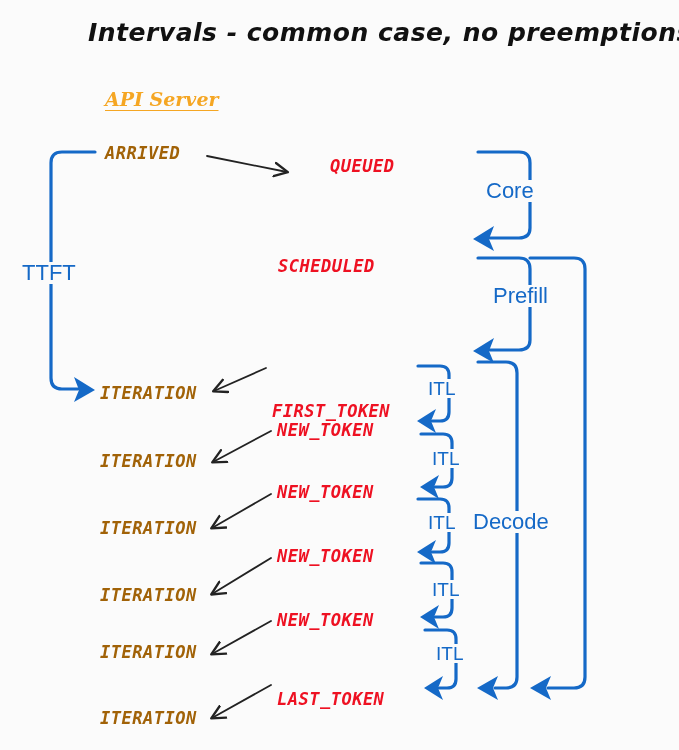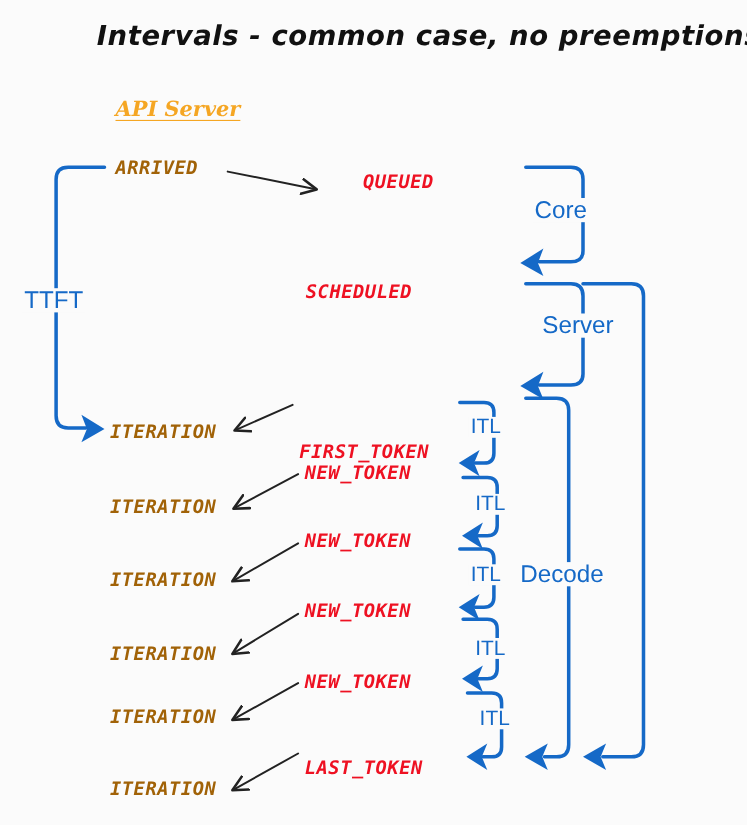--- a/index.html
+++ b/index.html
@@ -128,21 +128,21 @@
   <div class="lbl state engine" style="left:278px;top:258px;">SCHEDULED</div>
   <div class="lbl state engine" style="left:272px;top:359px;margin-top:44px;">FIRST_TOKEN</div>
   <div class="lbl state engine" style="left:277px;top:422px;">NEW_TOKEN</div>
   <div class="lbl state engine" style="left:277px;top:484px;">NEW_TOKEN</div>
   <div class="lbl state engine" style="left:277px;top:548px;">NEW_TOKEN</div>
   <div class="lbl state engine" style="left:277px;top:612px;">NEW_TOKEN</div>
   <div class="lbl state engine" style="left:277px;top:691px;">LAST_TOKEN</div>
 
   <div class="lbl blue bg" style="left:20px;top:262px;">TTFT</div>
   <div class="lbl blue bg" style="left:484px;top:180px;">Core</div>
-  <div class="lbl blue bg" style="left:491px;top:285px;">Server</div>
+  <div class="lbl blue bg" style="left:491px;top:285px;">Prefill</div>
   <div class="lbl blue bg" style="left:471px;top:511px;">Decode</div>
 
   <div class="lbl blue small bg" style="left:426px;top:379px;">ITL</div>
   <div class="lbl blue small bg" style="left:430px;top:449px;">ITL</div>
   <div class="lbl blue small bg" style="left:426px;top:513px;">ITL</div>
   <div class="lbl blue small bg" style="left:430px;top:580px;">ITL</div>
   <div class="lbl blue small bg" style="left:434px;top:644px;">ITL</div>
 
 </div>
 

